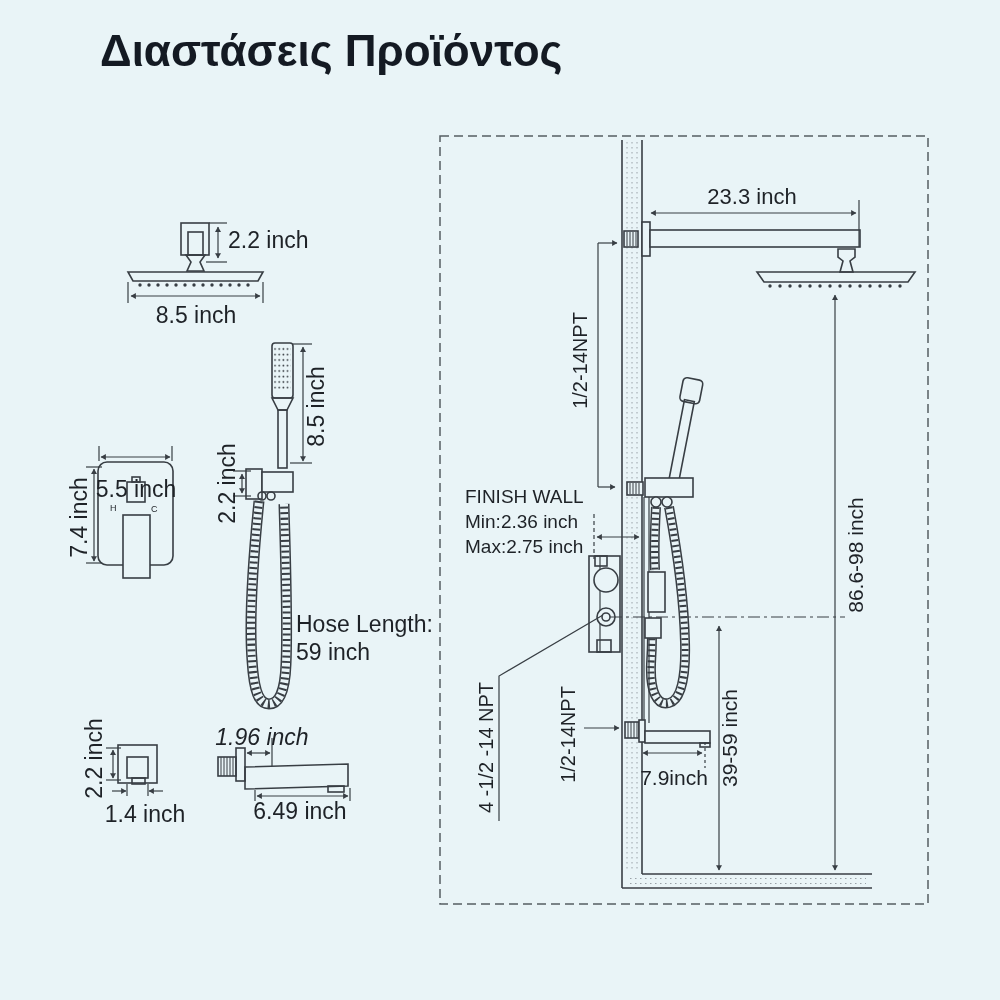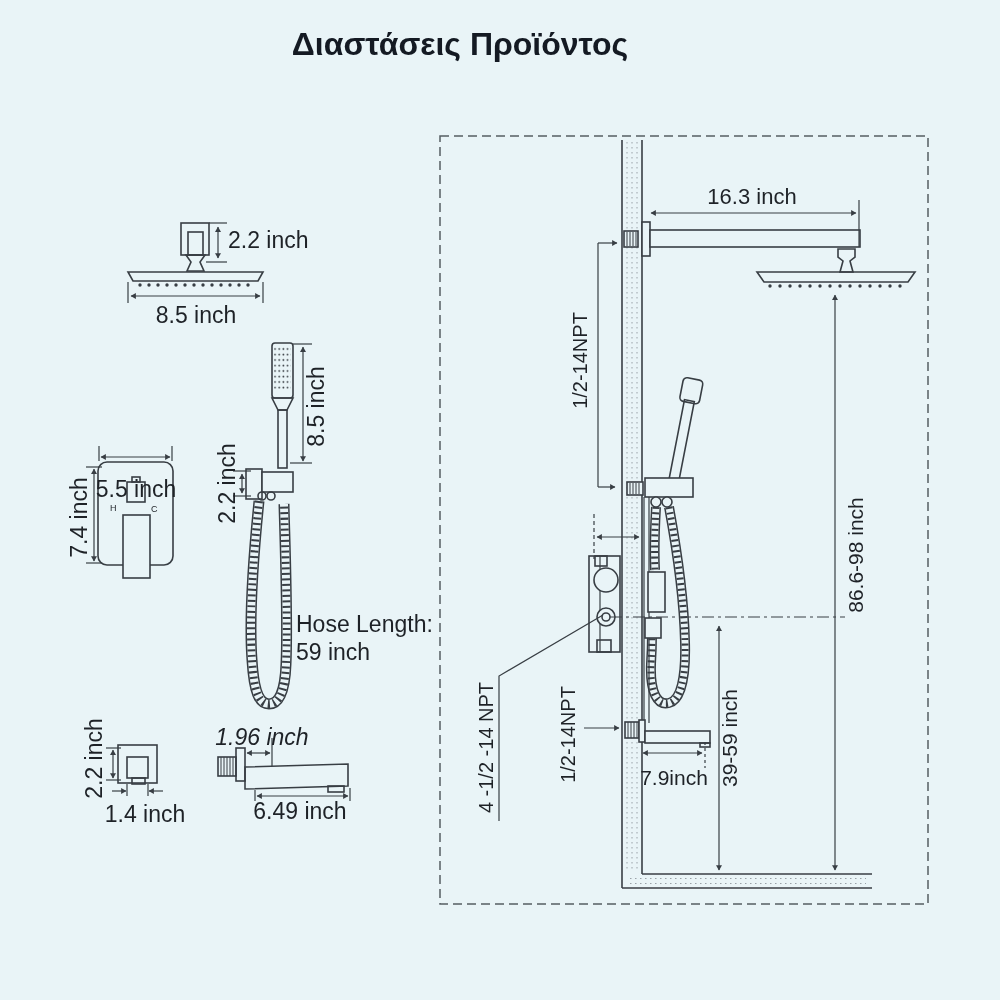--- a/index.html
+++ b/index.html
@@ -4,21 +4,21 @@
 <style>
   html,body{margin:0;padding:0;}
   #stage{
     position:relative;width:1000px;height:1000px;
     background:#e9f4f7;overflow:hidden;
     font-family:"Liberation Sans",sans-serif;color:#1e2227;
   }
   .abs{position:absolute;}
   #title{
     position:absolute;left:100px;top:26px;width:720px;
-    text-align:center;font-size:32px;font-weight:bold;color:#141a23;
+    font-size:44px;font-weight:bold;color:#141a23;
     letter-spacing:0px;white-space:nowrap;
   }
   .dim{position:absolute;font-size:23px;color:#1e2227;white-space:pre-line;}
   .ctr{text-align:center;}
   .vtext{transform:rotate(-90deg);text-align:center;white-space:nowrap;}
   .small{font-size:19px;line-height:25px;}
   .npt{font-size:20px;}
   .mid{font-size:21px;}
   .tiny{font-size:9px;}
   svg{position:absolute;left:0;top:0;}
@@ -264,21 +264,24 @@
   <div class="dim vtext" style="left:24px;top:504px;width:110px;">7.4 inch</div>
   <div class="tiny abs" style="left:110px;top:503px;">H</div>
   <div class="tiny abs" style="left:151px;top:504px;">C</div>
 
   <div class="dim vtext" style="left:39px;top:745px;width:110px;">2.2 inch</div>
   <div class="dim ctr" style="left:95px;top:801px;width:100px;">1.4 inch</div>
 
   <div class="dim ctr" style="left:212px;top:724px;width:100px;font-style:italic;">1.96 inch</div>
   <div class="dim ctr" style="left:250px;top:798px;width:100px;">6.49 inch</div>
 
-  <div class="dim ctr" style="left:692px;top:184px;width:120px;font-size:22px;">16.3 inch</div>
+  <div class="dim ctr" style="left:692px;top:184px;width:120px;font-size:22px;">23.3 inch</div>
   <div class="npt vtext abs" style="left:510px;top:349px;width:140px;">1/2-14NPT</div>
+  <div class="small abs" style="left:465px;top:484px;width:140px;white-space:pre-line;">FINISH WALL
+Min:2.36 inch
+Max:2.75 inch</div>
   <div class="npt vtext abs" style="left:411px;top:736px;width:150px;">4 -1/2 -14 NPT</div>
   <div class="npt vtext abs" style="left:493px;top:723px;width:150px;">1/2-14NPT</div>
   <div class="mid ctr abs" style="left:624px;top:766px;width:100px;">7.9inch</div>
   <div class="mid vtext abs" style="left:660px;top:726px;width:140px;">39-59 inch</div>
   <div class="mid vtext abs" style="left:786px;top:543px;width:140px;">86.6-98 inch</div>
 
 </div>
 
 </body></html>

